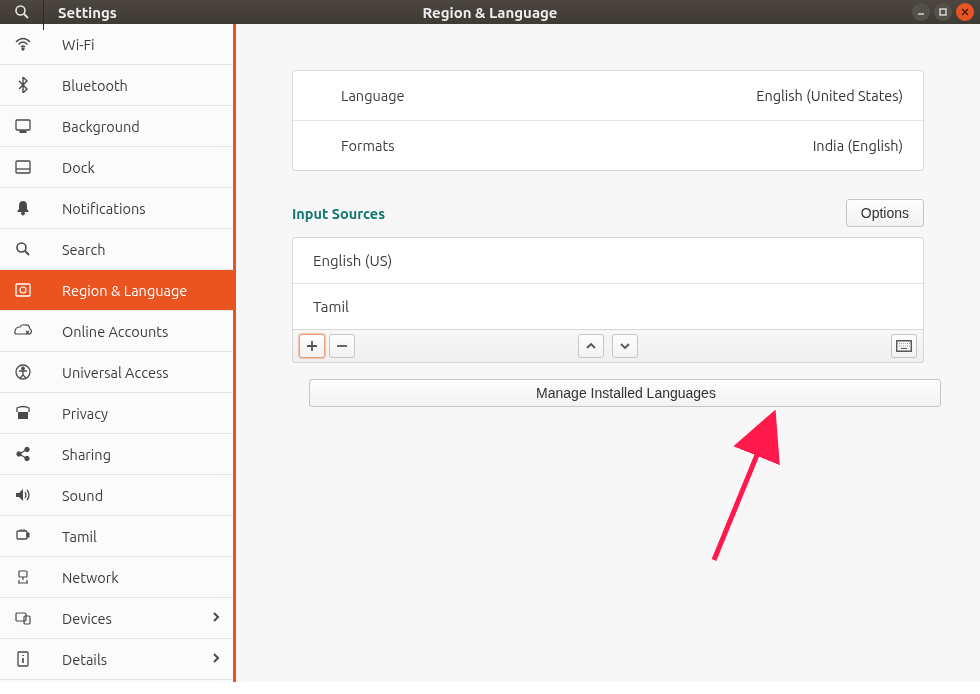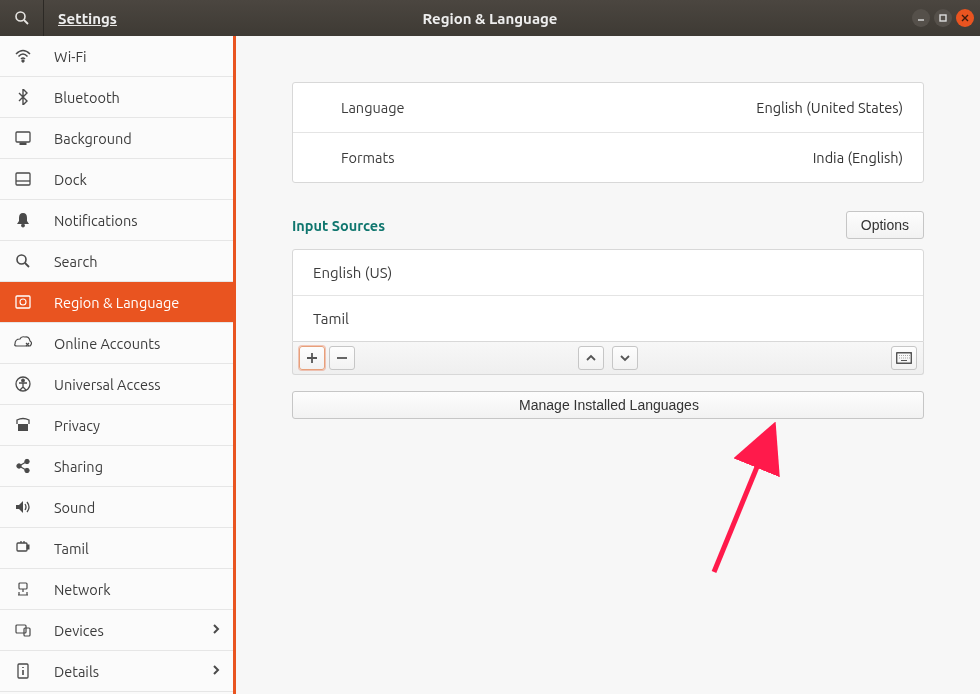--- a/index.html
+++ b/index.html
@@ -9,26 +9,25 @@
     color: #3c3c3c;
     background: #fff;
     width: 980px;
     height: 694px;
     overflow: hidden;
     position: relative;
   }
   
   .titlebar {
     display: flex;
-    height: 36px;
+    height: 24px;
     background: linear-gradient(#4b4640, #3e3a34);
     color: #e8e6e3;
     align-items: center;
     position: relative;
-    text-decoration: underline;
   }
   .titlebar .search-btn {
     width: 44px;
     height: 36px;
     display: flex;
     align-items: center;
     justify-content: center;
     border-right: 1px solid #2c2925;
     cursor: pointer;
   }
@@ -83,21 +82,21 @@
     overflow-y: auto;
   }
   .side-item {
     display: flex;
     align-items: center;
     height: 41px;
     padding: 0 12px 0 14px;
     border-bottom: 1px solid #e6e6e6;
     cursor: pointer;
     background: #fbfbfb;
-    gap: 22px;
+    gap: 30px;
   }
   .side-item.selected {
     background: #e95420;
     color: #fff;
   }
   .side-item .icon { width: 18px; display: flex; justify-content: center; }
   .side-item .icon svg { fill: #4a4a4a; stroke: #4a4a4a; }
   .side-item.selected .icon svg { fill: #fff; stroke: #fff; }
   .side-item .label { flex: 1; font-size: 14.5px; }
   .side-item .chevron svg { stroke: #4a4a4a; fill: none; stroke-width: 2; }
@@ -139,20 +138,21 @@
     color: #0f766e;
   }
   .btn {
     background: linear-gradient(#fdfdfd, #f2f2f2);
     border: 1px solid #c6c6c6;
     border-radius: 3px;
     padding: 5px 14px;
     font-size: 14px;
     cursor: pointer;
     color: #333;
+    margin-left: 17px;
   }
 
   .list-item {
     padding: 14px 20px;
     border-bottom: 1px solid #e4e4e4;
     cursor: pointer;
     font-size: 15px;
   }
   .list-item:last-child { border-bottom: none; }
 

